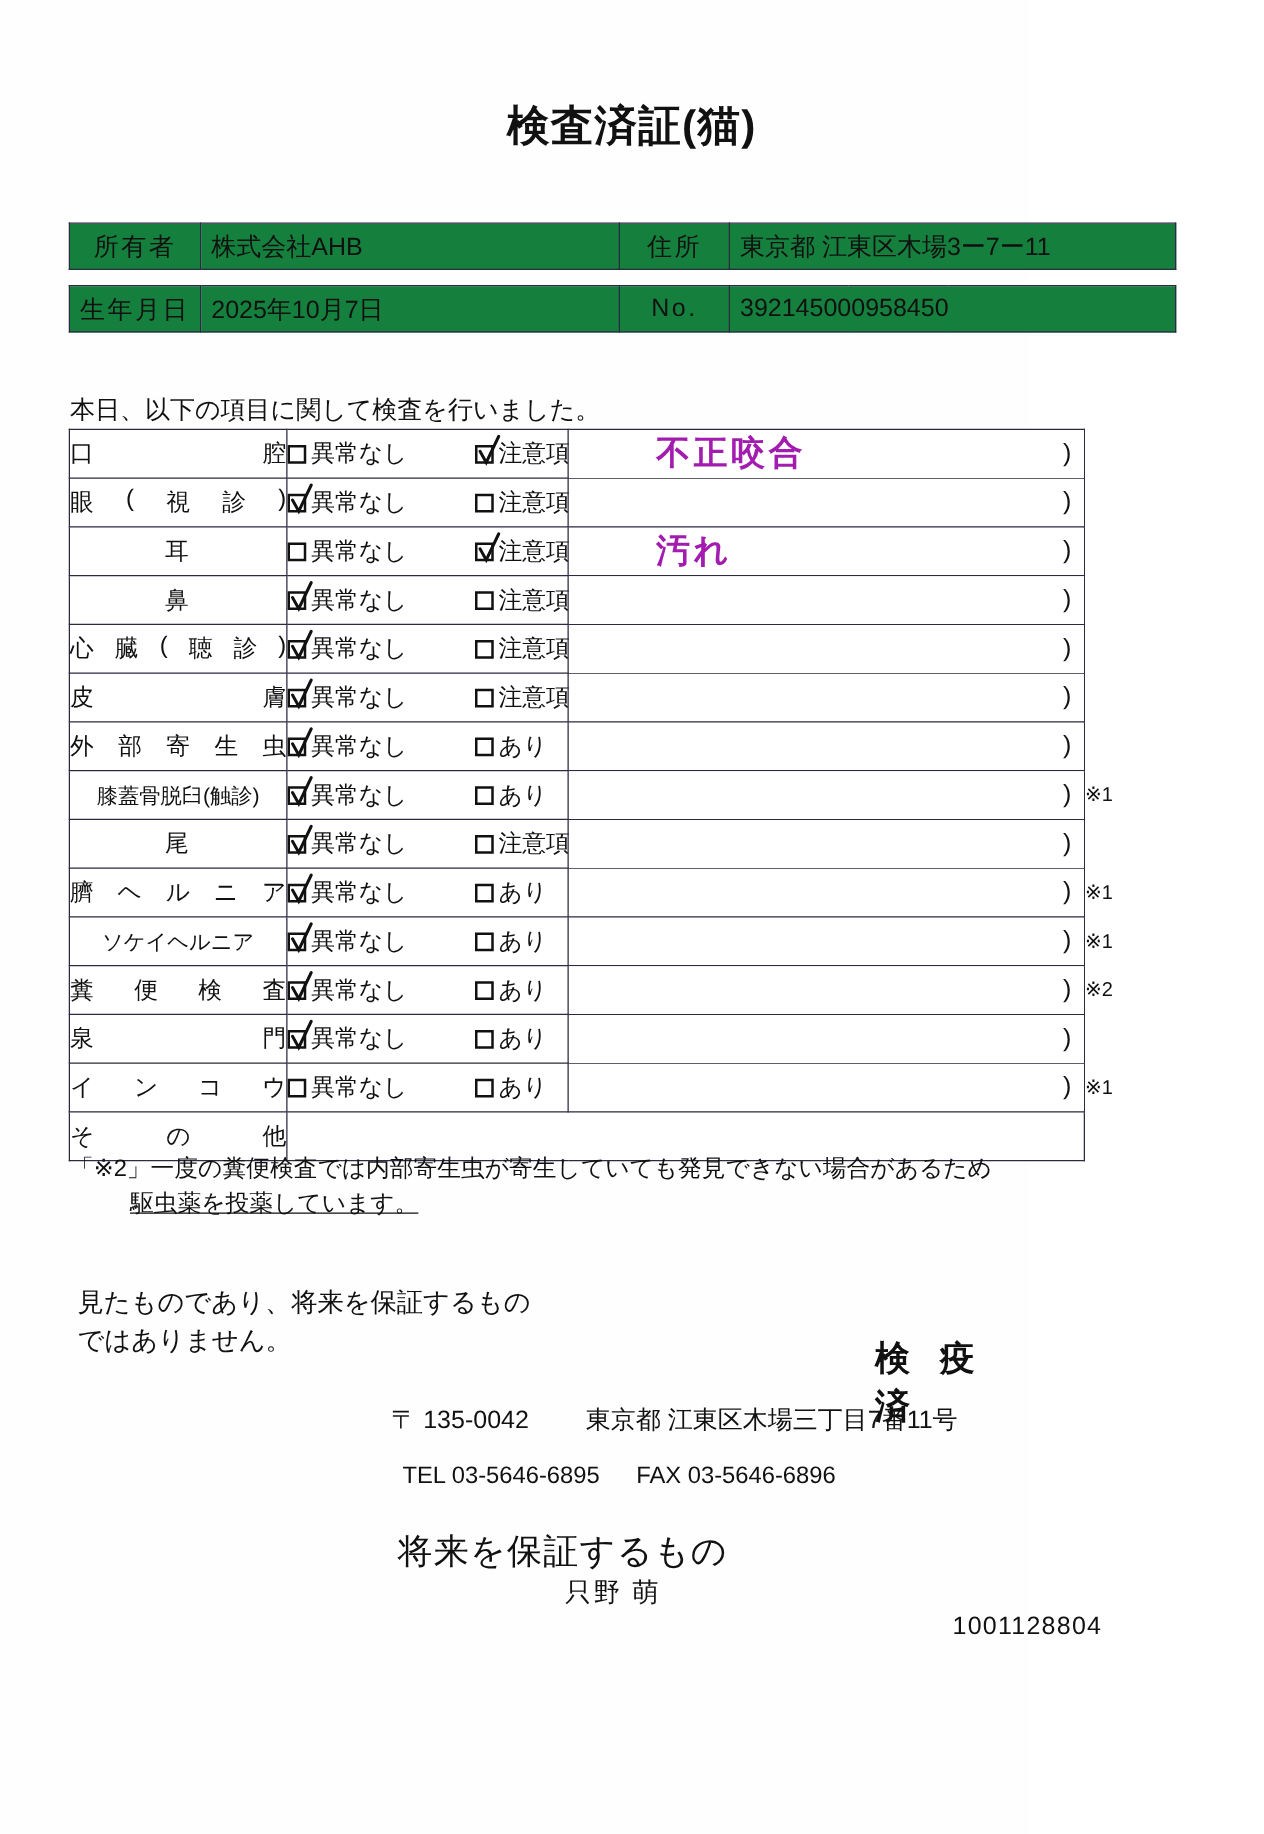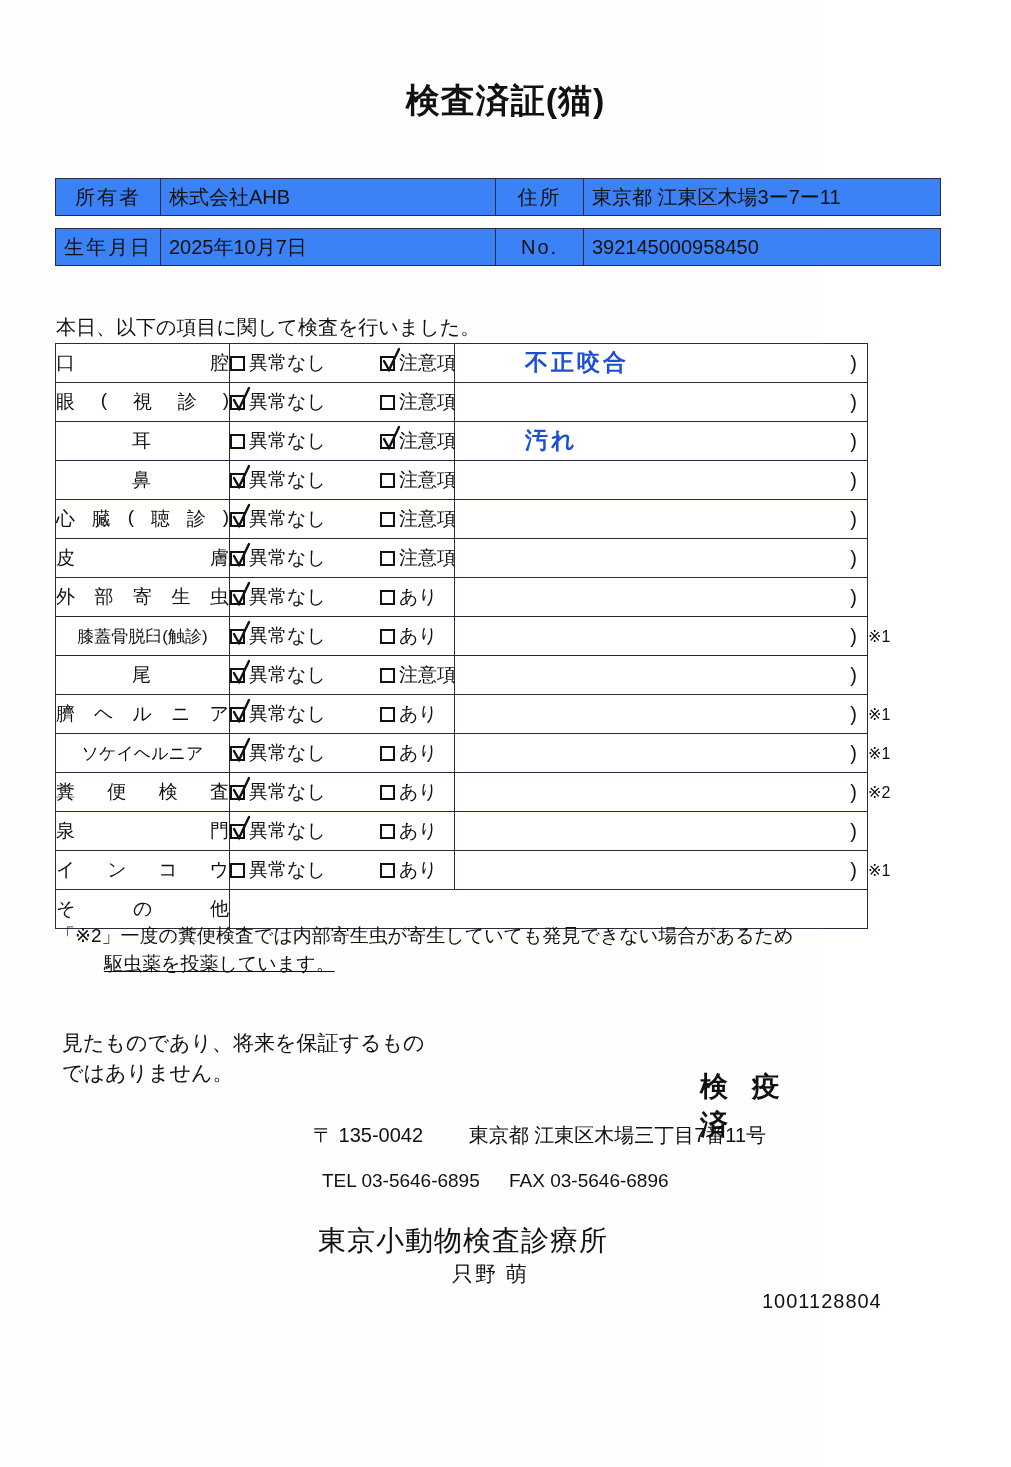--- a/index.html
+++ b/index.html
@@ -52,21 +52,21 @@
     border-collapse: collapse;
     table-layout: fixed;
   }
   .tbl td {
     border: 1.6px solid #2a2a40;
     height: 34px;
     font-size: 20px;
     padding: 0 8px;
     color: #111;
     vertical-align: middle;
-    background: #3b82f6;
+    background: #15803d;
   }
   .lbl {
     text-align: center;
     letter-spacing: 2px;
   }
   .val { text-align: left; }
   .val-right { text-align: right; padding-right: 14px; }
 
   #owner-tbl { left: 55px; top: 178px; width: 886px; }
   #owner-tbl td { height: 36px; }
@@ -155,23 +155,23 @@
     padding: 0 10px;
   }
   .paren-close {
     position: absolute;
     right: 10px; top: 50%;
     transform: translateY(-50%);
     font-size: 20px;
   }
   .hand {
     font-family: Liberation Mono, monospace;
-    font-size: 23px;
+    font-size: 27px;
     font-weight: 700;
-    color: #1d4ed8;
+    color: #a21caf;
     letter-spacing: 3px;
     position: absolute;
     left: 70px; top: 50%;
     transform: translateY(-52%);
   }
   td.mark-cell {
     border: none !important;
     width: 44px;
     padding-left: 8px;
     font-size: 15px;
@@ -727,17 +727,17 @@
   <div class="addr">
     <span class="zip">〒 135-0042</span>
     <span>東京都 江東区木場三丁目7番11号</span>
   </div>
 
   <div class="tel">
     <span>TEL 03-5646-6895</span>
     <span class="fax">FAX 03-5646-6896</span>
   </div>
 
-  <div class="clinic">東京小動物検査診療所</div>
+  <div class="clinic">将来を保証するもの</div>
   <div class="doctor">只野  萌</div>
   <div class="docnum">1001128804</div>
 
 </div>
 
 </body></html>

